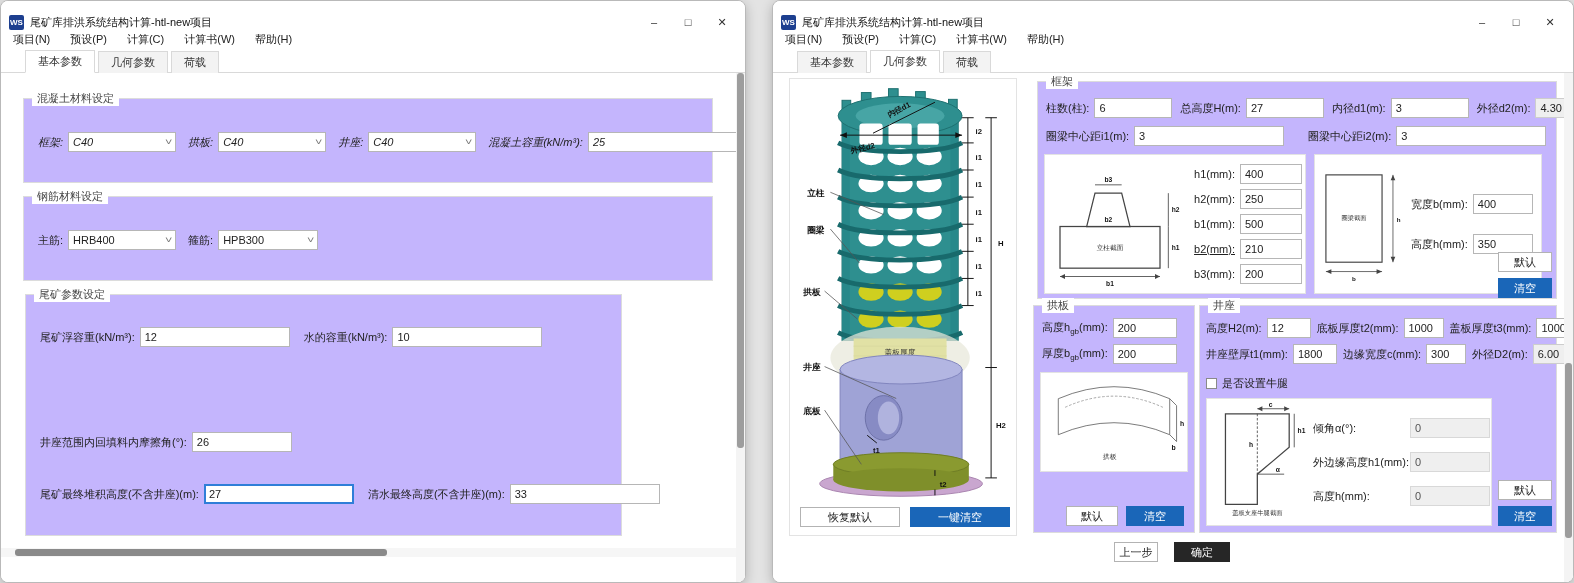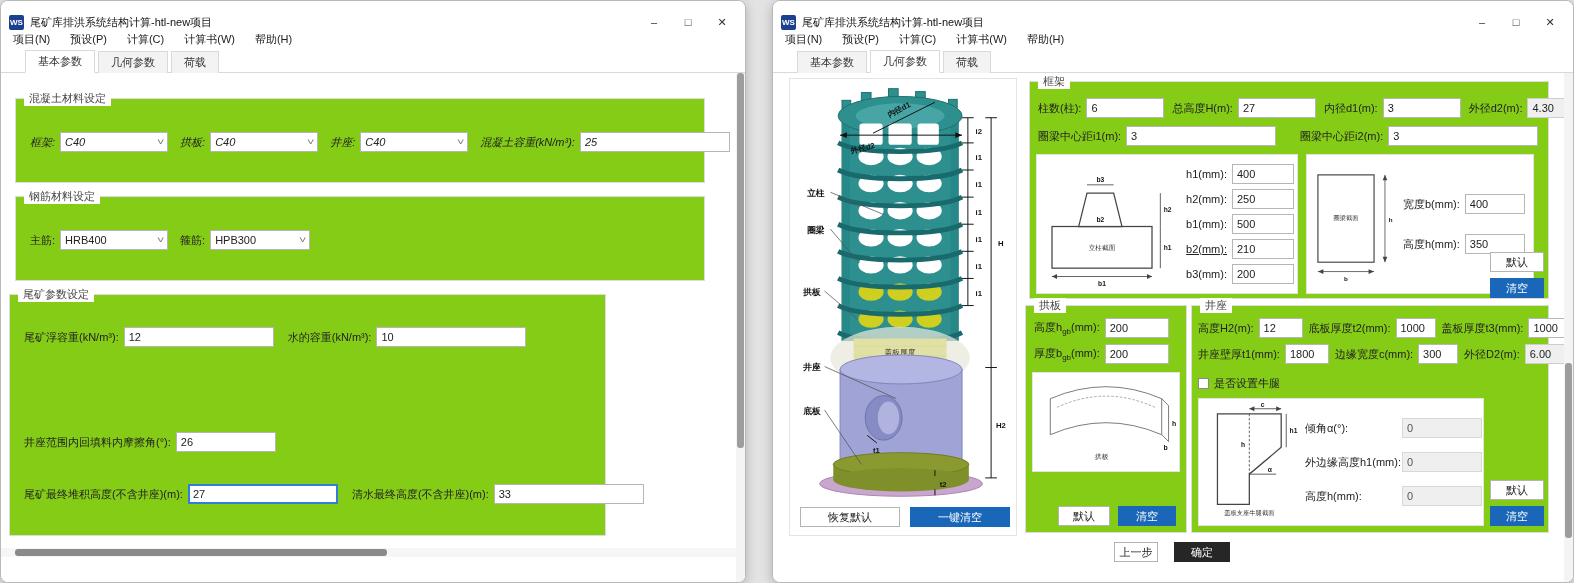--- a/index.html
+++ b/index.html
@@ -35,21 +35,21 @@
 
   .tabstrip { height:22px; display:flex; align-items:flex-end; padding-left:24px;
               border-bottom:1px solid #d9d9d9; background:#fff; }
   .tab { padding:3px 12px 3px; border:1px solid #d9d9d9; border-bottom:none;
          background:#f3f3f3; margin-right:3px; position:relative; top:1px; color:#333; }
   .tab.active { background:#fff; border-bottom:1px solid #fff; z-index:2; }
 
   .content { position:relative; height:513px; background:#fff; }
 
   
-  .group { position:absolute; border:1px solid #dcdcdc; background:#84cc16; }
+  .group { position:absolute; border:1px solid #dcdcdc; background:#c4b5fd;margin-left:8px; }
   .group-title { position:absolute; top:-8px; left:8px; background:#fff; padding:0 5px; color:#444; }
 
   .row { position:absolute; display:flex; align-items:center; }
   .lbl { white-space:nowrap; margin-right:5px; }
   .lbl sub { font-size:8px; }
 
   .ipt { height:20px; border:1px solid #b6b6b6; background:#fff; color:#222;
          font:inherit; padding:0 4px; }
   .ipt.ro  { background:#efefef; border-color:#cdcdcd; }
   .ipt.dis { background:#efefef; border-color:#d8d8d8; color:#555; }
@@ -139,21 +139,21 @@
             <span class="chev">˅</span>
           </span>
           <span class="lbl">箍筋:</span>
           <span class="select" style="width:100px;">
             <span>HPB300</span>
             <span class="chev">˅</span>
           </span>
         </div>
       </div>
 
-      <div class="group" style="left:8px; top:221px; width:597px; height:242px;">
+      <div class="group" style="left:16px; top:221px; width:597px; height:242px;">
         <span class="group-title">尾矿参数设定</span>
         <div class="row" style="left:14px; top:32px;">
           <span class="lbl">尾矿浮容重(kN/m³):</span>
           <input class="ipt" style="width: 150px; margin-right: 14px;" readonly="" value="12">
           <span class="lbl">水的容重(kN/m³):</span>
           <input class="ipt" style="width: 150px;" readonly="" value="10">
         </div>
         <div class="row" style="left:14px; top:137px;">
           <span class="lbl">井座范围内回填料内摩擦角(°):</span>
           <input class="ipt" style="width: 100px;" readonly="" value="26">

